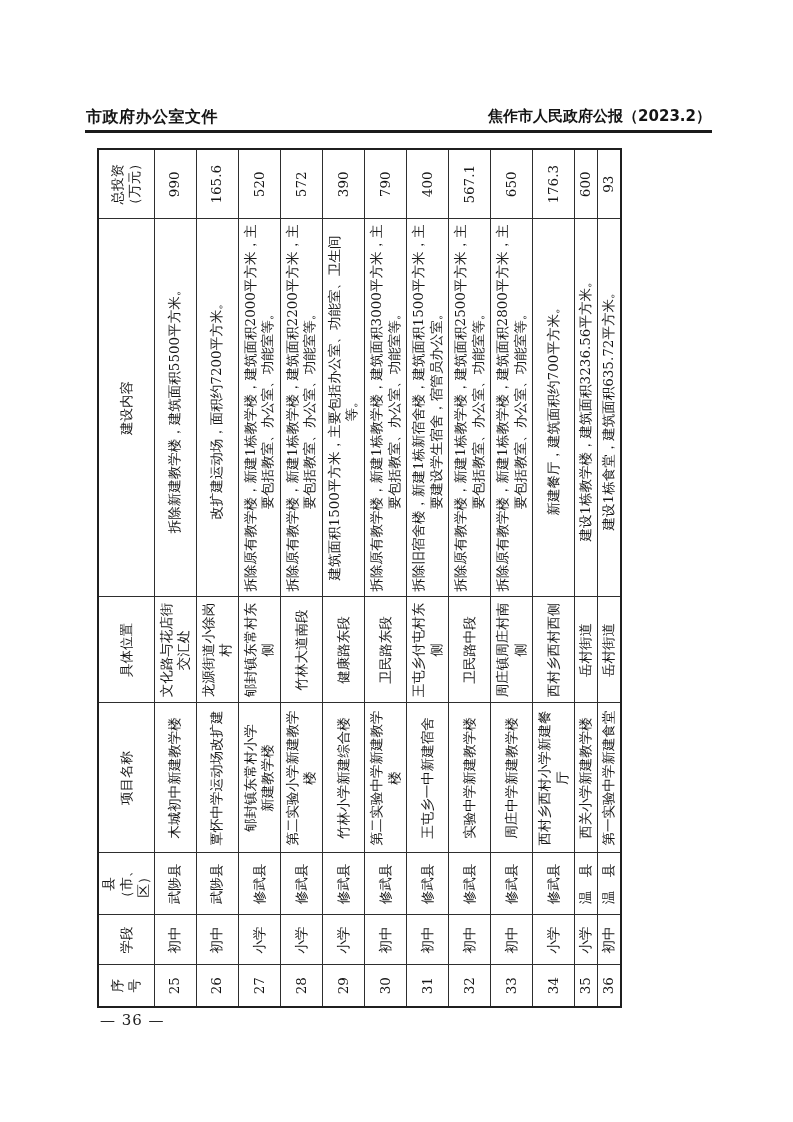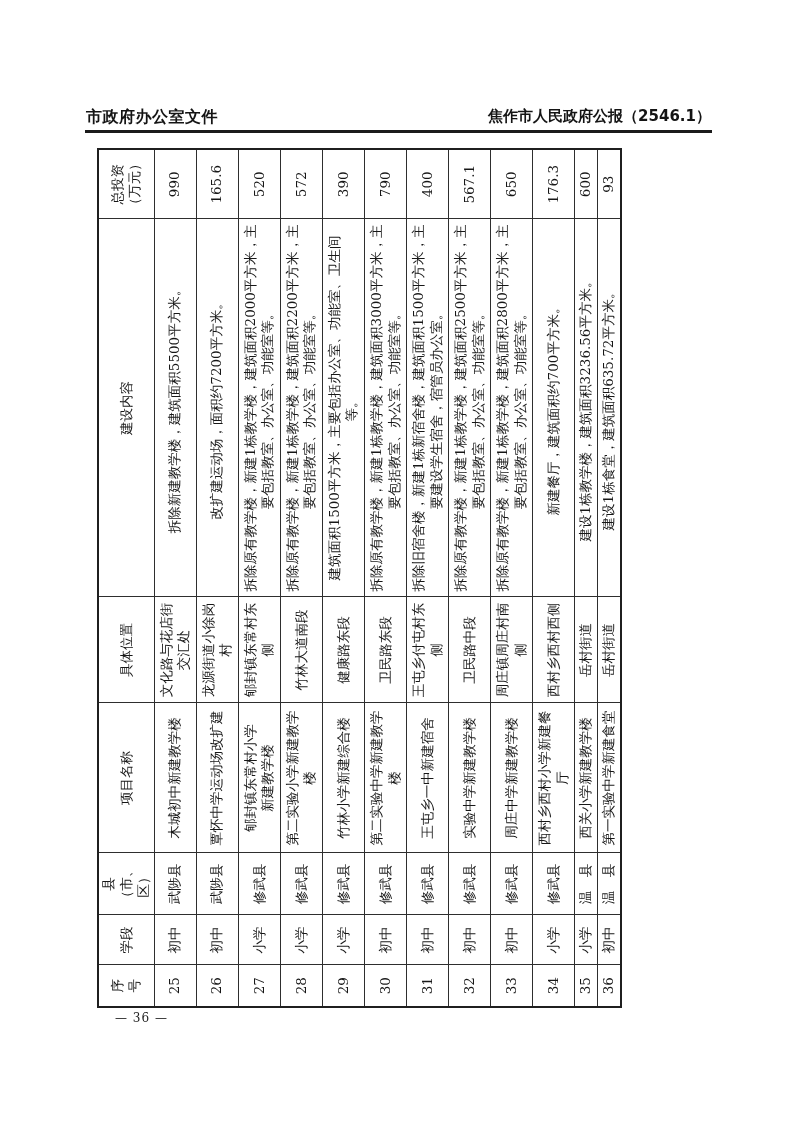--- a/index.html
+++ b/index.html
@@ -63,32 +63,32 @@
   td.c-content {
     text-align: left;
     font-size: 14px;
     padding: 1px 10px;
     line-height: 1.32;
   }
   
   .page-num {
     position: absolute; left: 100px; top: 1011px;
     font-family: "DejaVu Serif", serif;
-    font-size: 12px; color: #222;
-    letter-spacing: 1px; white-space: nowrap; margin-left: 15px;
+    font-size: 15px; color: #222;
+    letter-spacing: 1px; white-space: nowrap;
   }
 </style>
 </head>
 <body>
 
 <div class="page">
 
   <div class="hdr-left">市政府办公室文件</div>
 
-  <div class="hdr-right">焦作市人民政府公报（2546.1）</div>
+  <div class="hdr-right">焦作市人民政府公报（2023.2）</div>
 
   <div class="hdr-rule"></div>
 
   <div class="table-box">
     <div class="table-rotated">
       <table class="projects">
         <colgroup>
           <col style="width:42px">
           <col style="width:50px">
           <col style="width:62px">

